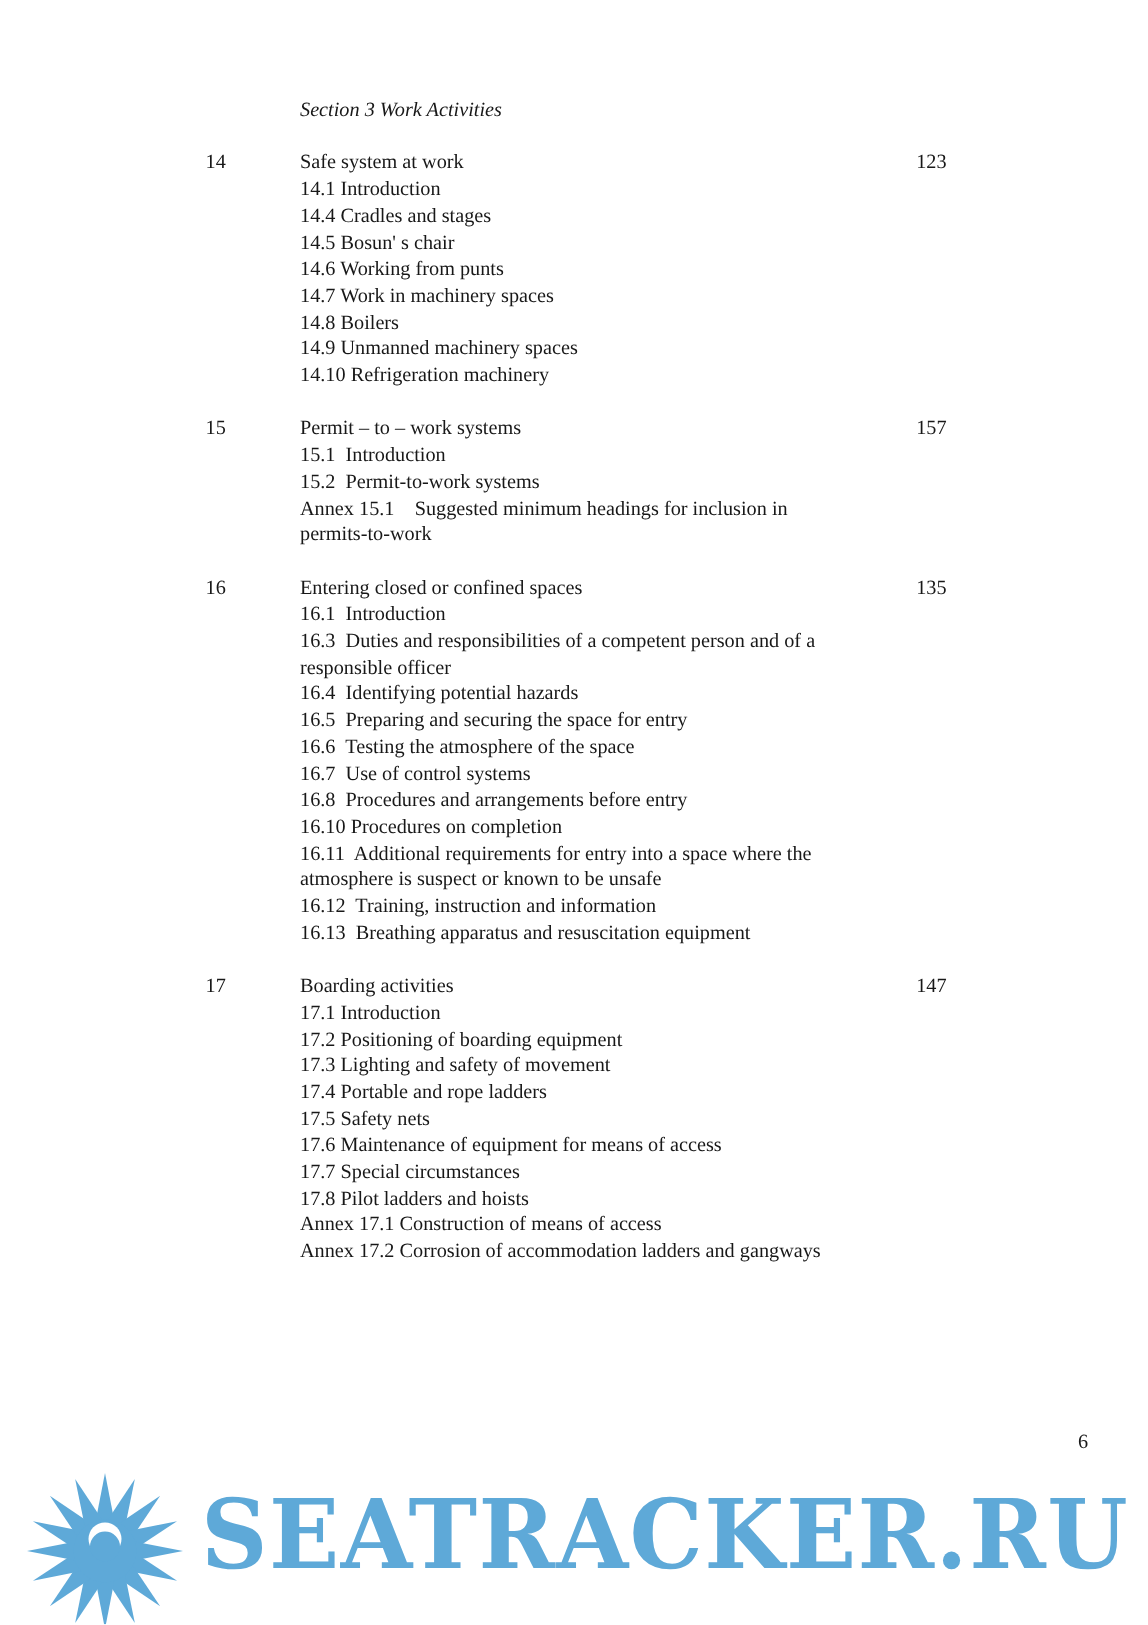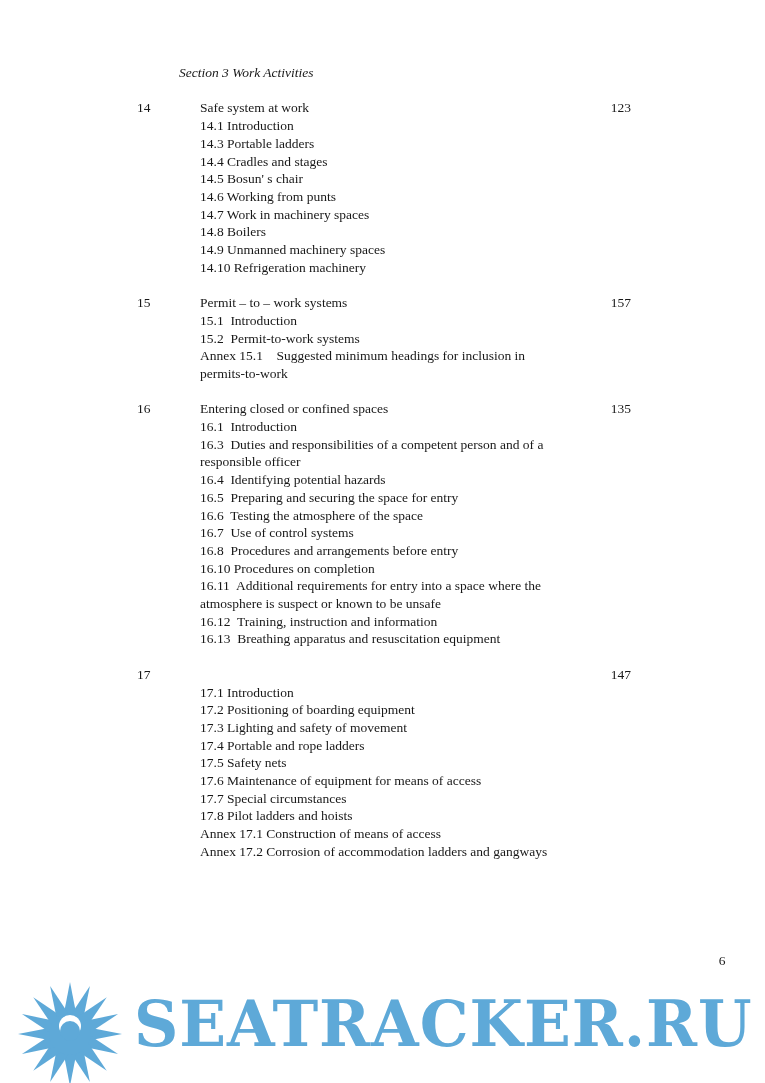--- a/index.html
+++ b/index.html
@@ -14,21 +14,21 @@
     color:#181818;
     overflow:hidden;
   }
   .content {
     position:absolute;
     top:64px;
     left:137px;
     width:494px;
   }
   .section-header {
-    margin-left:42px;
+    margin-left:63px;
     font-style:italic;
     margin-bottom:9px;
   }
   .chapter { margin-top:17.7px; }
   .chapter-head { display:flex; }
   .chapter-number { width:63px; flex:none; }
   .chapter-title { width:352px; flex:none; }
   .chapter-page { margin-left:auto; text-align:right; }
   .chapter-items { margin-left:63px; width:352px; }
   .toc-item { white-space:pre-wrap; }
@@ -76,21 +76,20 @@
     <div class="section-header">Section 3 Work Activities</div>
     <div id="toc">
         <div class="chapter">
           <div class="chapter-head">
             <span class="chapter-number">14</span>
             <span class="chapter-title">Safe system at work</span>
             <span class="chapter-page">123</span>
           </div>
           <div class="chapter-items">
             <div class="toc-item">14.1 Introduction</div>
-            <div class="toc-item">14.3 Portable ladders</div>
             <div class="toc-item">14.4 Cradles and stages</div>
             <div class="toc-item">14.5 Bosun' s chair</div>
             <div class="toc-item">14.6 Working from punts</div>
             <div class="toc-item">14.7 Work in machinery spaces</div>
             <div class="toc-item">14.8 Boilers</div>
             <div class="toc-item">14.9 Unmanned machinery spaces</div>
             <div class="toc-item">14.10 Refrigeration machinery</div>
           </div>
         </div>
         <div class="chapter">
@@ -121,20 +120,21 @@
             <div class="toc-item">16.8  Procedures and arrangements before entry</div>
             <div class="toc-item">16.10 Procedures on completion</div>
             <div class="toc-item">16.11  Additional requirements for entry into a space where the atmosphere is suspect or known to be unsafe</div>
             <div class="toc-item">16.12  Training, instruction and information</div>
             <div class="toc-item">16.13  Breathing apparatus and resuscitation equipment</div>
           </div>
         </div>
         <div class="chapter">
           <div class="chapter-head">
             <span class="chapter-number">17</span>
+            <span class="chapter-title">Boarding activities</span>
             <span class="chapter-page">147</span>
           </div>
           <div class="chapter-items">
             <div class="toc-item">17.1 Introduction</div>
             <div class="toc-item">17.2 Positioning of boarding equipment</div>
             <div class="toc-item">17.3 Lighting and safety of movement</div>
             <div class="toc-item">17.4 Portable and rope ladders</div>
             <div class="toc-item">17.5 Safety nets</div>
             <div class="toc-item">17.6 Maintenance of equipment for means of access</div>
             <div class="toc-item">17.7 Special circumstances</div>

